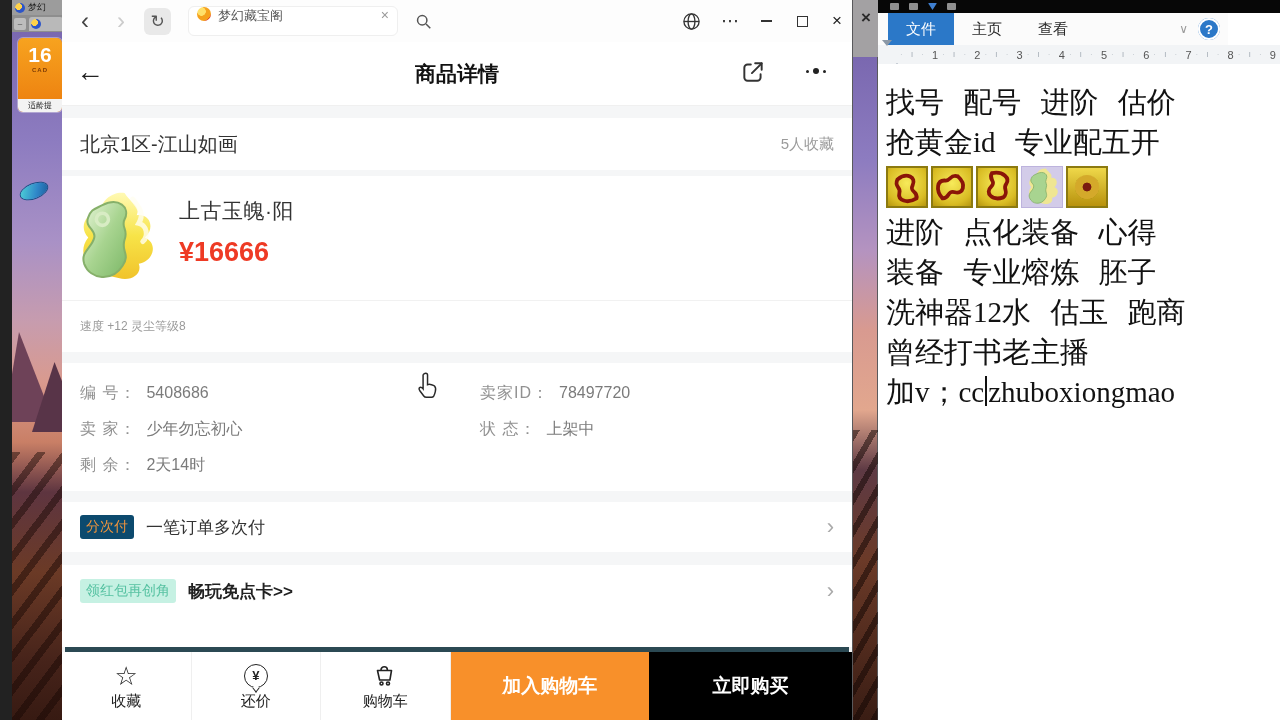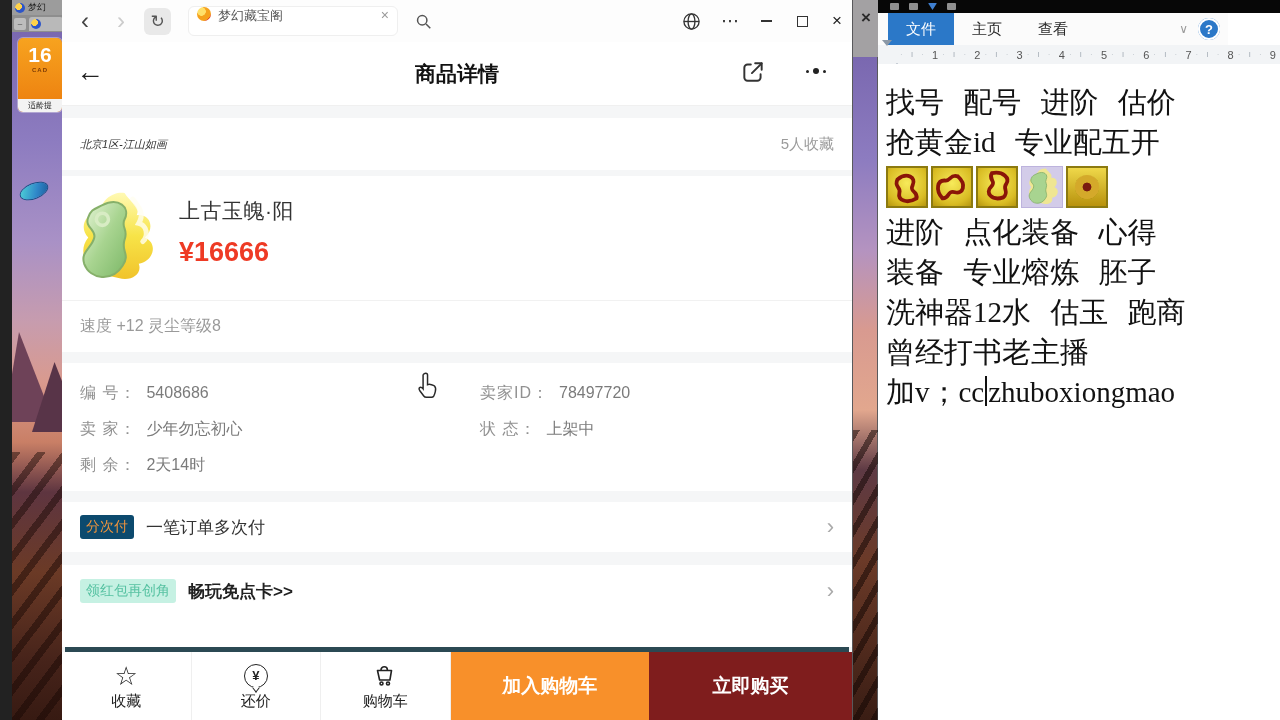--- a/index.html
+++ b/index.html
@@ -52,29 +52,29 @@
   #hdr-back{position:absolute;left:14px;top:14px;font-size:28px;color:#222;font-weight:700;}
   #page-title{position:absolute;left:0;top:18px;width:100%;text-align:center;font-size:21px;font-weight:700;color:#111;}
   #share-ico{position:absolute;right:86px;top:17px;}
   #hdr-more{position:absolute;right:26px;top:26px;display:flex;align-items:center;gap:4px;}
   #hdr-more i{background:#222;border-radius:50%;display:block;}
   #hdr-more i.sm{width:3px;height:3px;}
   #hdr-more i.lg{width:6px;height:6px;}
 
   .card{position:absolute;left:0;width:790px;background:#fff;box-sizing:border-box;}
   #server-row{top:118px;height:52px;display:flex;align-items:center;justify-content:space-between;padding:0 18px;}
-  #server-name{font-size:11px;color:#333;font-style:italic;}
+  #server-name{font-size:20px;color:#333;}
   #fav-count{font-size:15px;color:#9b9b9b;}
 
   #product-card{top:176px;height:124px;padding:13px 18px 0 4px;display:flex;}
   #item-img{width:97px;height:97px;flex:0 0 auto;}
   #prod-info{margin-left:16px;padding-top:8px;}
   #prod-name{font-size:21px;color:#333;letter-spacing:.5px;}
   #prod-price{font-size:27px;font-weight:800;color:#ee3a24;margin-top:12px;}
-  #attr-row{top:300px;height:52px;border-top:1px solid #f1f1f1;display:flex;align-items:center;padding:0 18px;font-size:16px;color:#9a9a9a;}
+  #attr-row{top:300px;height:52px;border-top:1px solid #f1f1f1;display:flex;align-items:center;padding:0 18px;font-size:12px;color:#9a9a9a;}
 
   #details-card{top:363px;height:128px;padding:12px 18px;}
   .dcols{display:flex;}
   .dcol{display:flex;flex-direction:column;}
   .dcol.left{width:400px;}
   .drow{display:flex;line-height:36px;font-size:16px;}
   .dlabel{color:#919191;margin-right:10px;letter-spacing:1px;}
   .dvalue{color:#7b7b7b;}
   #hand-cursor{position:absolute;left:352px;top:8px;width:28px;height:32px;}
 
@@ -92,21 +92,21 @@
 
   #bottom-nav{position:absolute;left:0;top:652px;width:790px;height:68px;display:flex;}
   .nav-item{width:130px;background:#fff;border-right:1px solid #efefef;display:flex;flex-direction:column;align-items:center;justify-content:center;gap:2px;box-sizing:border-box;}
   .nav-label{font-size:15px;color:#222;}
   .nav-ico{height:28px;display:flex;align-items:center;justify-content:center;color:#222;}
   .star-g{font-size:26px;line-height:1;}
   .yen-bubble{width:22px;height:22px;border:1.7px solid #222;border-radius:50%;display:flex;align-items:center;justify-content:center;font-size:13px;font-weight:700;position:relative;}
   .yen-bubble:after{content:"";position:absolute;left:8px;bottom:-4px;width:5px;height:5px;background:#fff;border-right:1.7px solid #222;border-bottom:1.7px solid #222;transform:rotate(45deg) skew(8deg,8deg);}
   .big-btn{height:68px;display:flex;align-items:center;justify-content:center;font-size:19px;font-weight:700;color:#fff;}
   #add-cart-btn{width:199px;background:#f8902a;}
-  #buy-now-btn{width:204px;background:#7f1d1d;}
+  #buy-now-btn{width:204px;background:#000000;}
 
   
   #mid-strip{left:852px;top:0;width:26px;height:720px;background:linear-gradient(180deg,#7a68b0 57px,#8d7cc0 160px,#b493c0 250px,#d89a90 330px,#e2a78e 410px,#5e3a44 470px,#6b3a28 560px,#3a1d14 720px);border-left:1px solid #59595c;border-right:1px solid #59595c;box-sizing:border-box;}
   #mid-strip:after{content:"";position:absolute;left:0;top:430px;width:26px;height:290px;background:repeating-linear-gradient(120deg,rgba(15,4,2,.5) 0 6px,rgba(0,0,0,0) 6px 16px);}
   #mid-top{position:absolute;left:0;top:0;width:26px;height:57px;background:#a3a1a3;display:flex;justify-content:center;}
   #mid-close{font-size:17px;font-weight:700;color:#2a2a2a;margin-top:8px;}
 
   
   #word{left:878px;top:0;width:402px;height:720px;background:#fff;}
   #qat{left:0;top:0;width:402px;height:13px;background:#070707;display:flex;align-items:center;gap:10px;padding-left:12px;box-sizing:border-box;}

